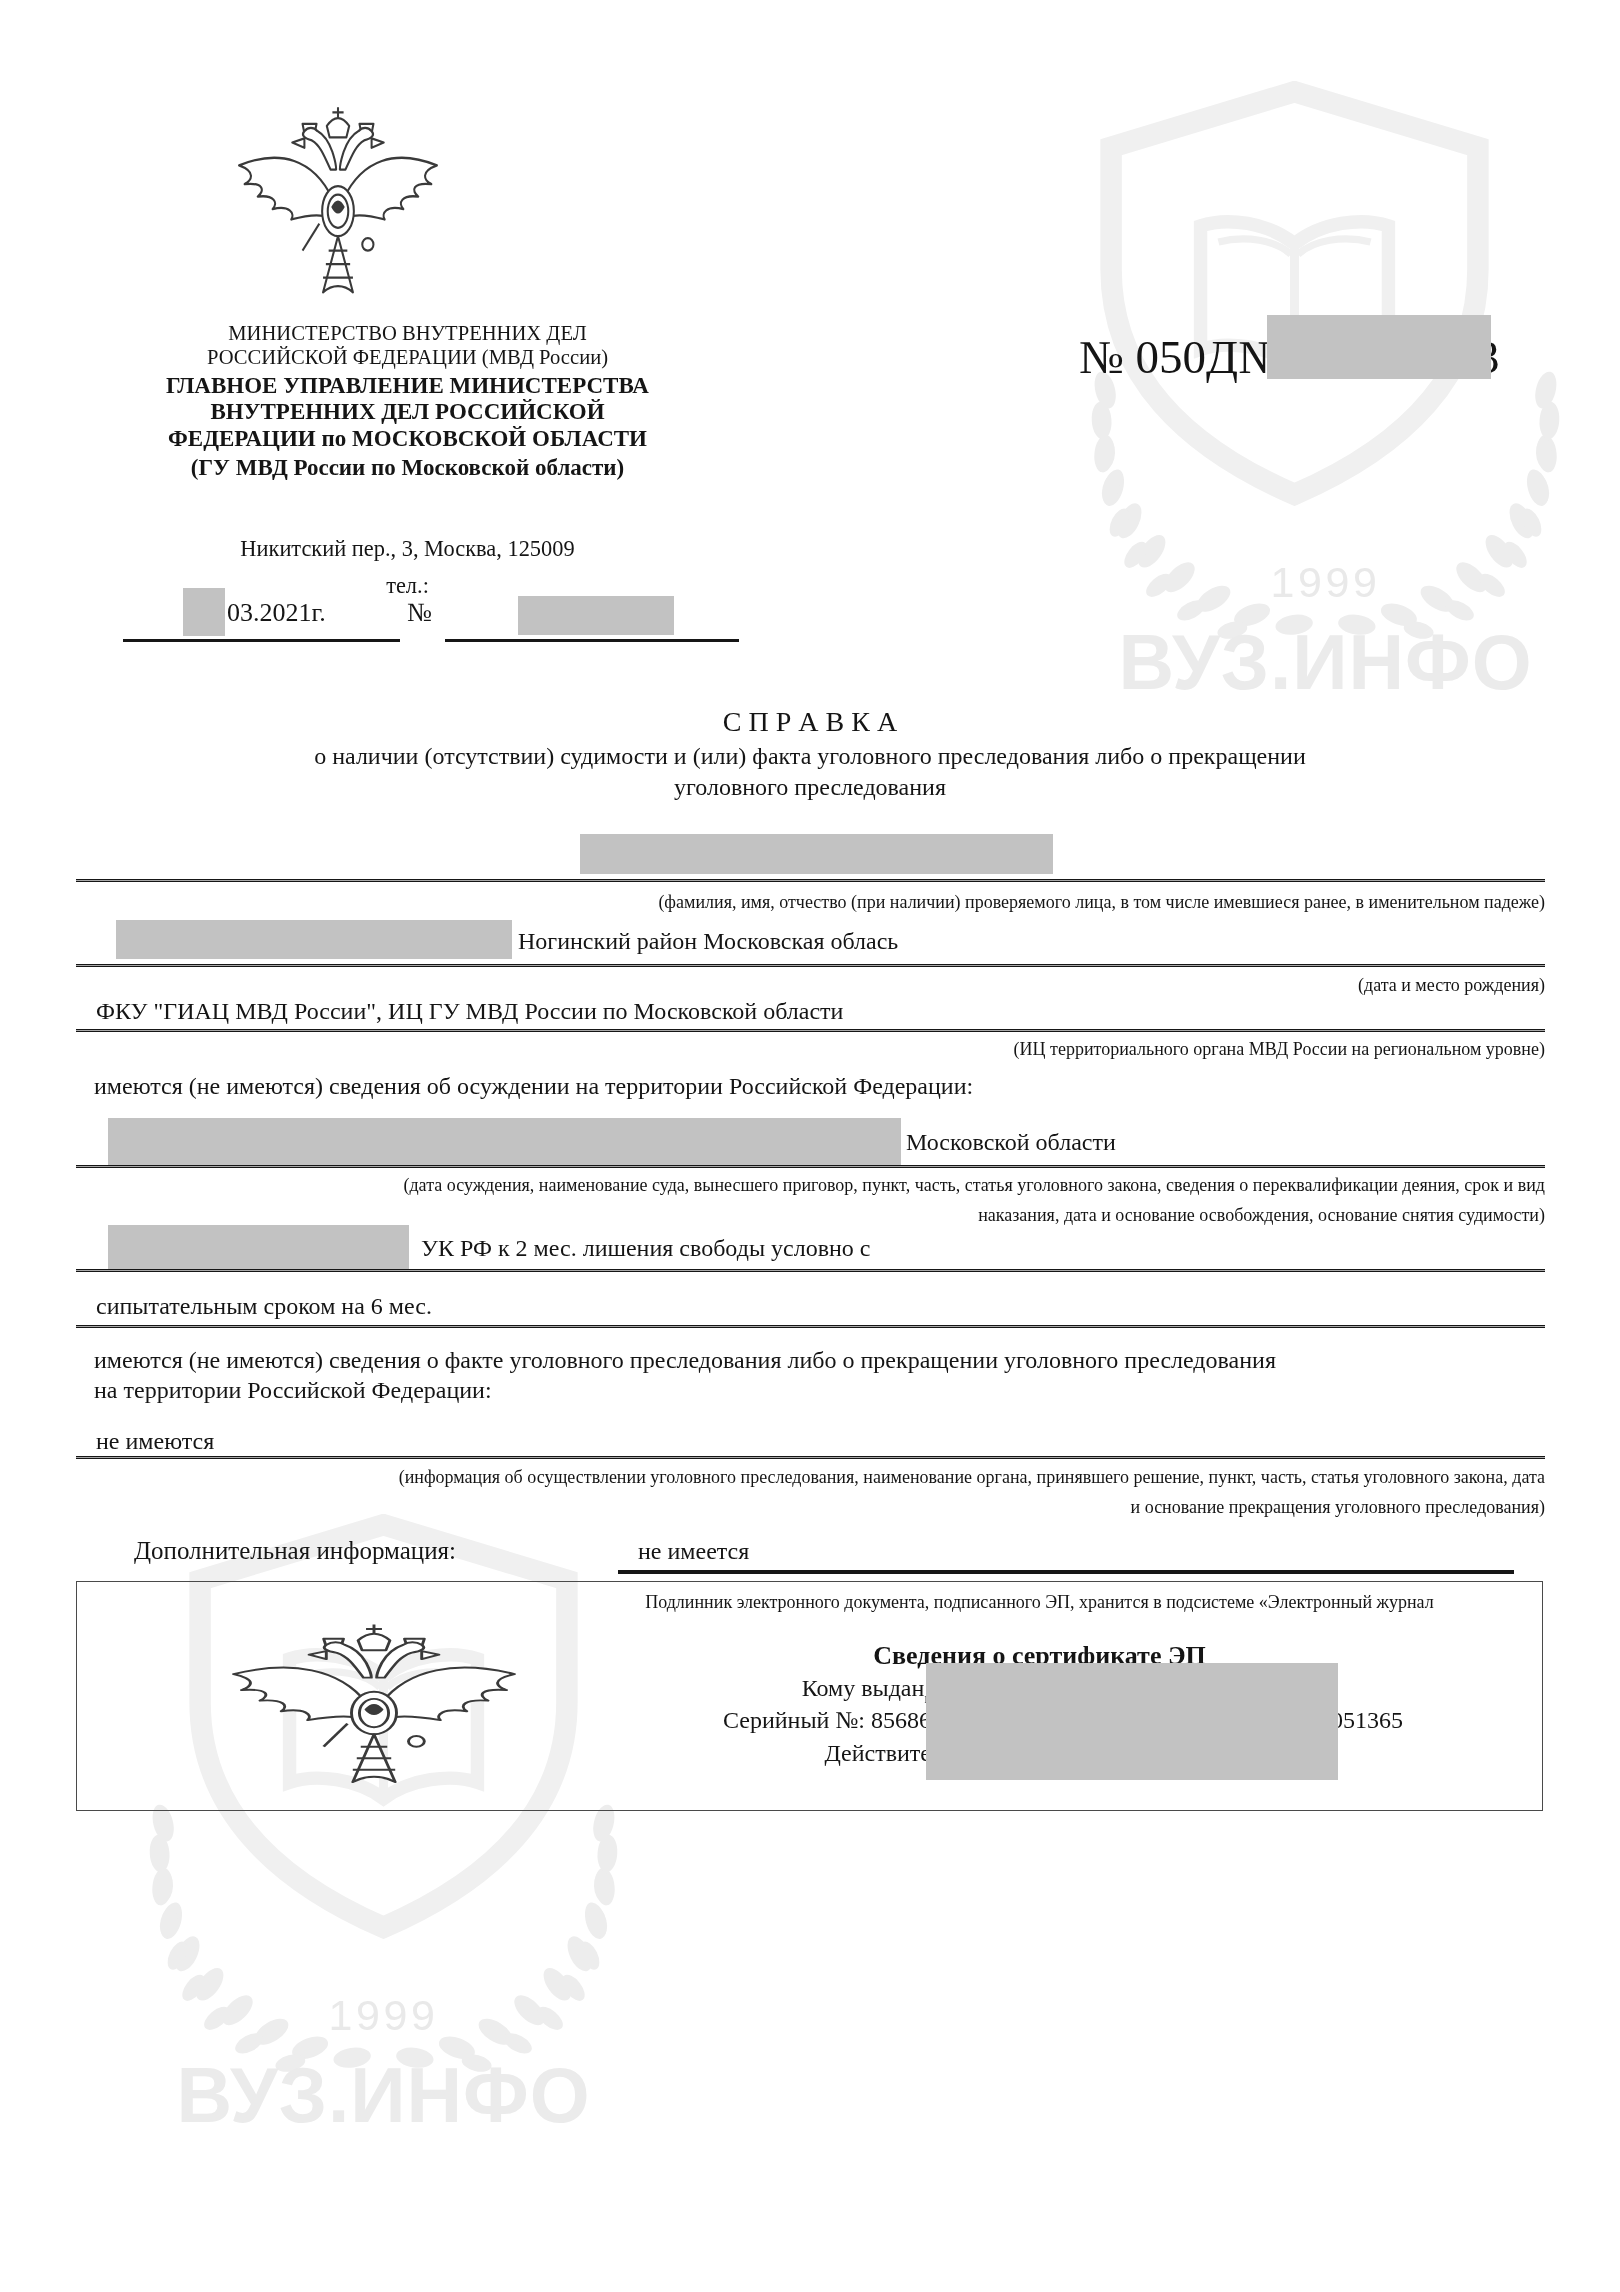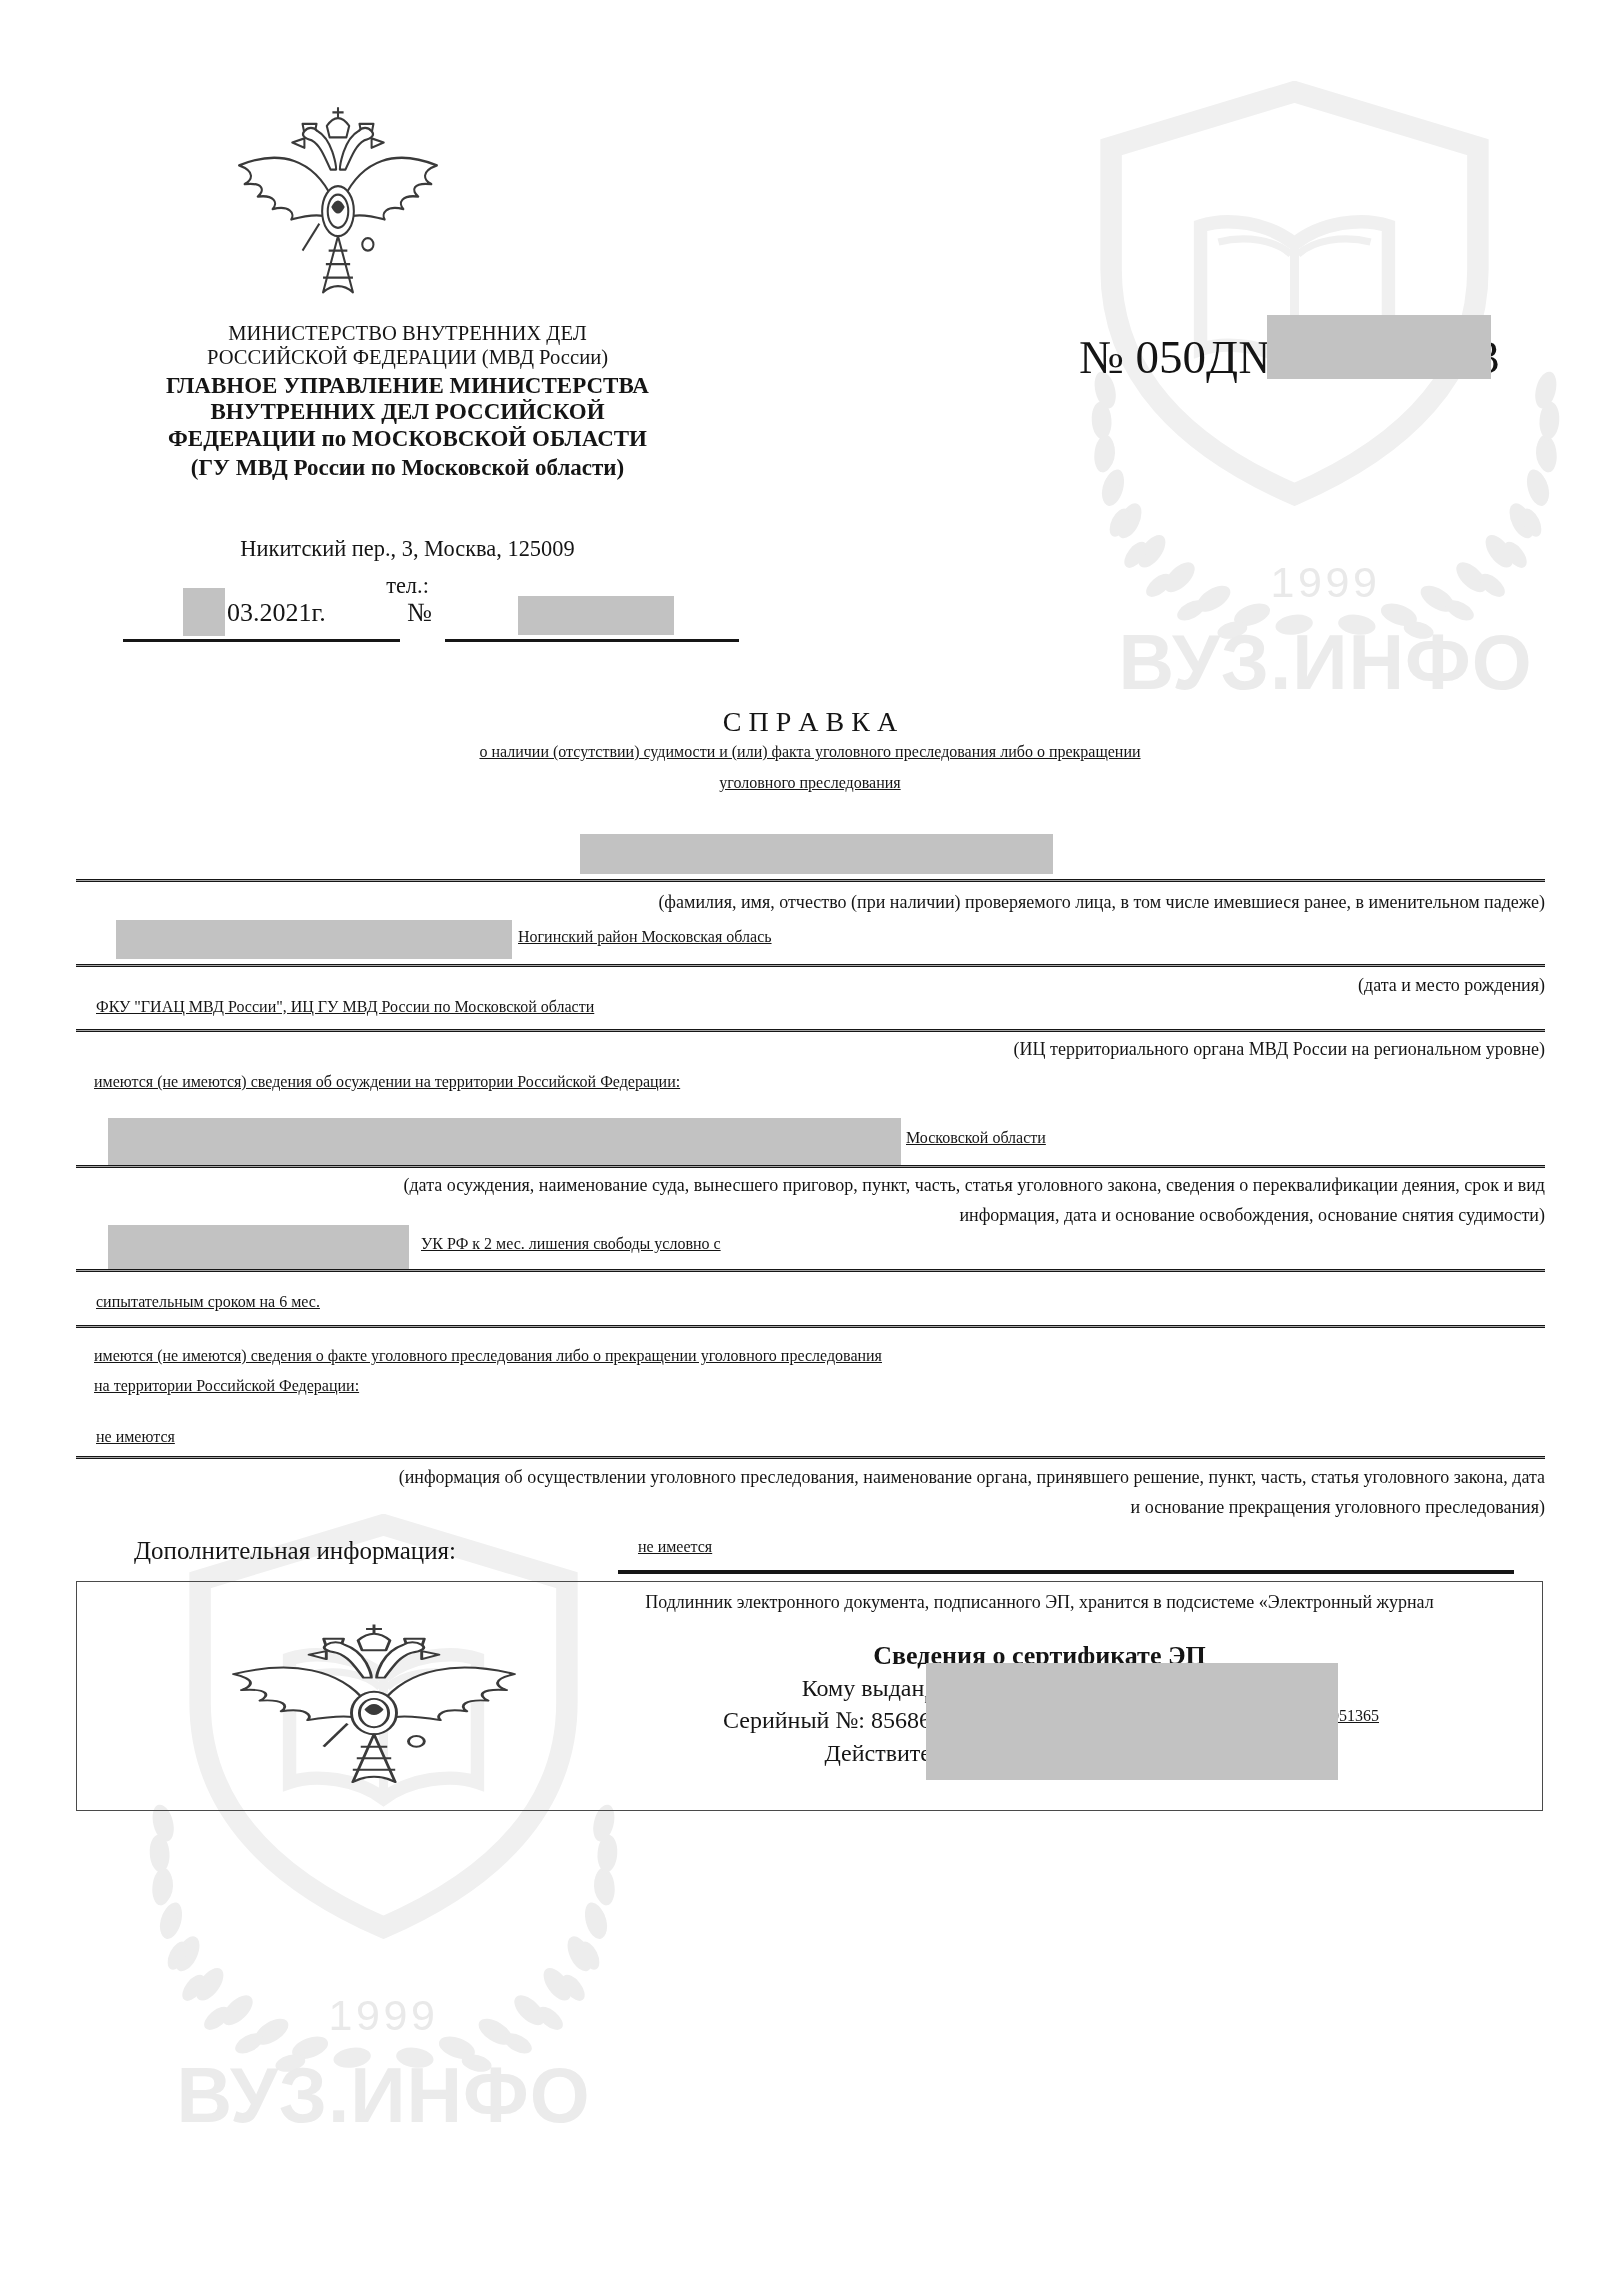--- a/index.html
+++ b/index.html
@@ -18,21 +18,21 @@
   .redaction{position:absolute;background:#c2c2c2;z-index:3;}
 
   
   .rule{position:absolute;left:76px;width:1469px;height:0.9px;z-index:2;
         border-top:1.8px solid #161616;border-bottom:1.8px solid #161616;background:#a8a8a8;}
   .thinline{position:absolute;height:2.7px;background:#161616;z-index:2;}
 
   
   .t{position:absolute;z-index:2;white-space:nowrap;}
   .caption{position:absolute;left:76px;width:1469px;text-align:right;font-size:18px;z-index:2;}
-  .body27{font-size:16px;text-decoration:underline;}
+  .body27{font-size:24px;}
   .center-page{left:0;width:1620px;text-align:center;white-space:normal;}
 
   .hdr{position:absolute;left:94px;width:627px;text-align:center;z-index:2;}
   .hdr-reg{font-size:20.6px;}
   .hdr-bold{font-size:23px;font-weight:bold;text-align:center;}
 
   .docnum{font-size:47px;font-weight:normal;margin-top:12px;}
 
   .cert-box{position:absolute;left:76px;top:1581px;width:1465px;height:228px;
             border:1.8px solid #4a4a4a;z-index:1;background:transparent;}
@@ -158,21 +158,21 @@
 
 <div class="t body27" style="left:96px;top:998px">ФКУ "ГИАЦ МВД России", ИЦ ГУ МВД России по Московской области</div>
 <div class="rule" style="top:1029px"></div>
 <div class="caption" style="top:1039px">(ИЦ территориального органа МВД России на региональном уровне)</div>
 
 <div class="t body27" style="left:94px;top:1073px">имеются (не имеются) сведения об осуждении на территории Российской Федерации:</div>
 <div class="redaction" style="left:108px;top:1118px;width:793px;height:47px"></div>
 <div class="t body27" style="left:906px;top:1129px">Московской области</div>
 <div class="rule" style="top:1165px"></div>
 <div class="caption" style="top:1175px">(дата осуждения, наименование суда, вынесшего приговор, пункт, часть, статья уголовного закона, сведения о переквалификации деяния, срок и вид</div>
-<div class="caption" style="top:1205px">информация, дата и основание освобождения, основание снятия судимости)</div>
+<div class="caption" style="top:1205px">наказания, дата и основание освобождения, основание снятия судимости)</div>
 
 <div class="redaction" style="left:108px;top:1225px;width:301px;height:44px"></div>
 <div class="t body27" style="left:421px;top:1235px">УК РФ к 2 мес. лишения свободы условно с</div>
 <div class="rule" style="top:1269px"></div>
 
 <div class="t body27" style="left:96px;top:1293px">сипытательным сроком на 6 мес.</div>
 <div class="rule" style="top:1325px"></div>
 
 <div class="t body27" style="left:94px;top:1347px">имеются (не имеются) сведения о факте уголовного преследования либо о прекращении уголовного преследования</div>
 <div class="t body27" style="left:94px;top:1377px">на территории Российской Федерации:</div>

